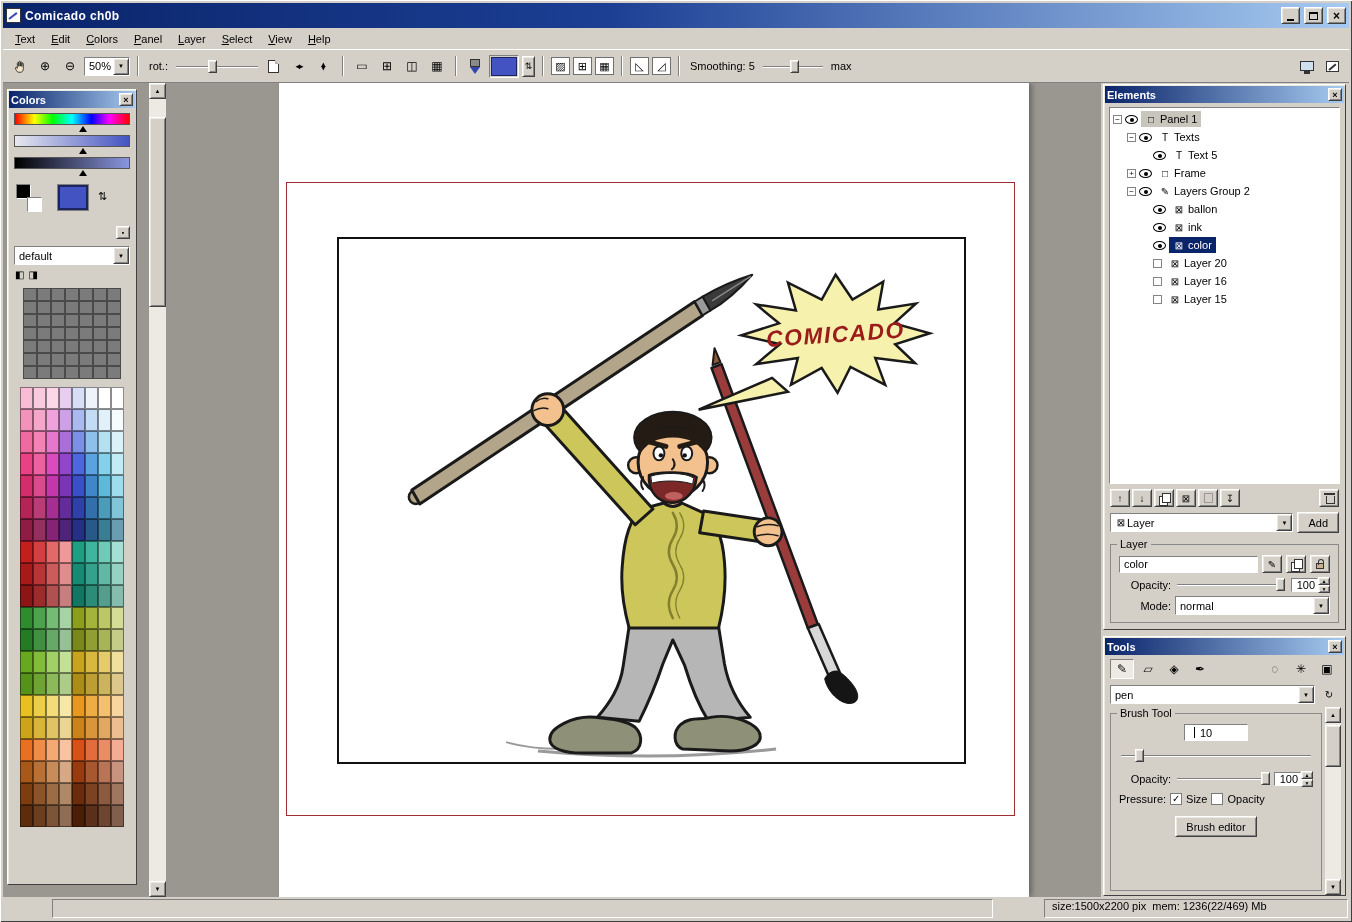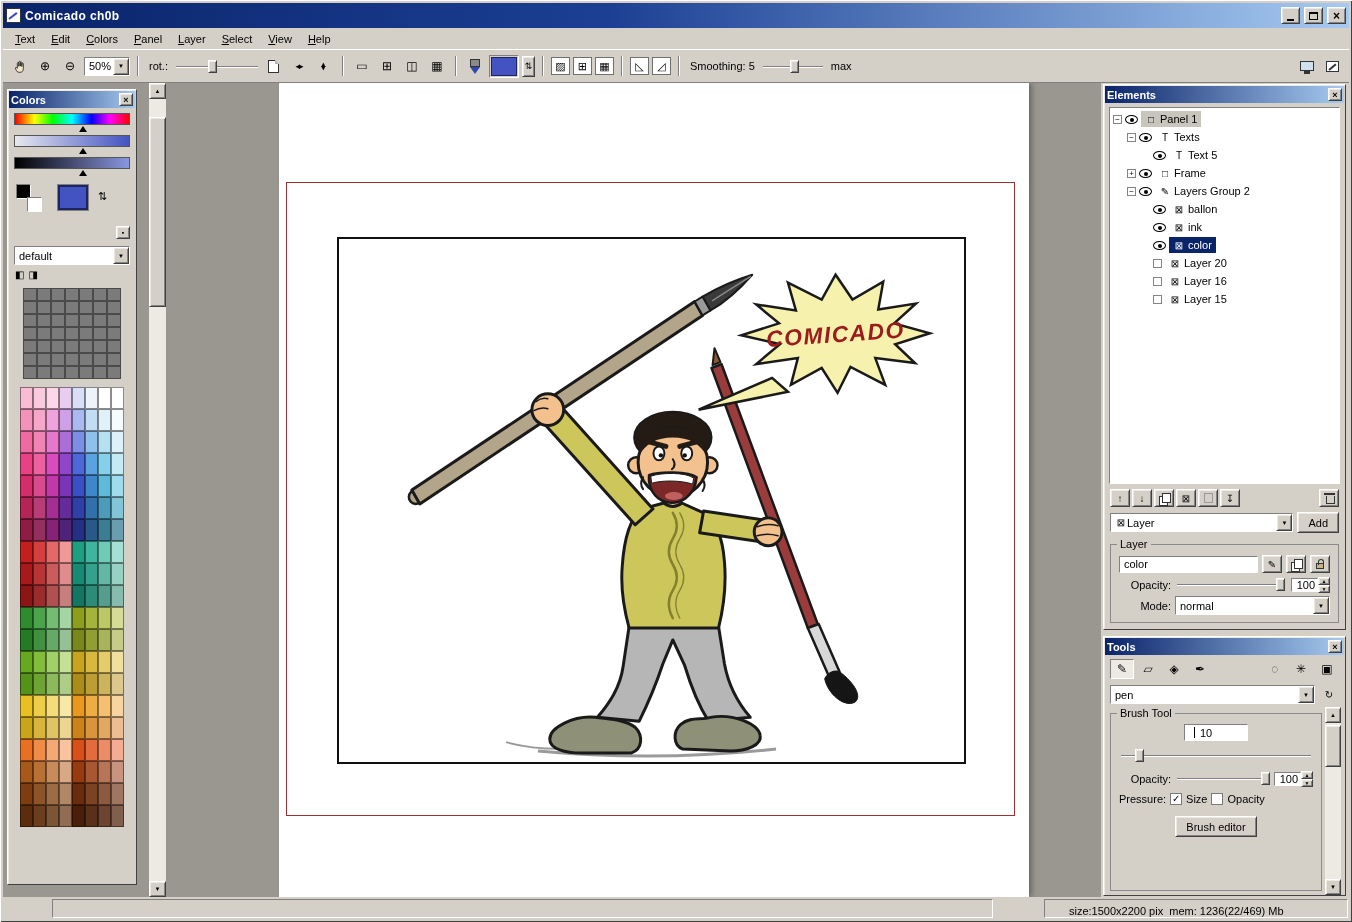--- a/index.html
+++ b/index.html
@@ -133,21 +133,21 @@
   .ic-copy::before{content:'';position:absolute;left:0;top:3px;width:7px;height:8px;border:1px solid #333;background:#fff;}
   .ic-copy::after{content:'';position:absolute;left:3px;top:0;width:7px;height:8px;border:1px solid #333;background:#fff;}
   .ic-blank{width:9px;height:10px;border:1px solid #999;display:inline-block;}
   .ic-trash{position:relative;width:9px;height:11px;display:inline-block;}
   .ic-trash::before{content:'';position:absolute;top:0;left:-1px;right:-1px;height:2px;background:#333;}
   .ic-trash::after{content:'';position:absolute;top:3px;left:1px;width:7px;height:7px;border:1px solid #333;border-top:none;}
   .ic-lock{position:relative;width:8px;height:6px;background:#c8b08a;border:1px solid #333;display:inline-block;margin-top:4px;}
   .ic-lock::before{content:'';position:absolute;top:-5px;left:1px;width:4px;height:5px;border:1px solid #333;border-bottom:none;border-radius:3px 3px 0 0;}
   
   .statusbar{height:22px;flex:none;display:flex;gap:3px;padding:2px 1px 1px 1px;align-items:stretch;}
-  .scell{border:1px solid;border-color:#808080 #fff #fff #808080;display:flex;align-items:flex-end;padding:0 24px;margin-left:48px;}
+  .scell{border:1px solid;border-color:#808080 #fff #fff #808080;display:flex;align-items:flex-start;padding:0 7px;margin-left:48px;}
   .scell.grow{flex:1;}
   .status-text{white-space:pre;}
 </style>
 </head>
 <body>
 
 <div class="window">
 
   <div class="titlebar">
     <span class="app-icon"></span>

